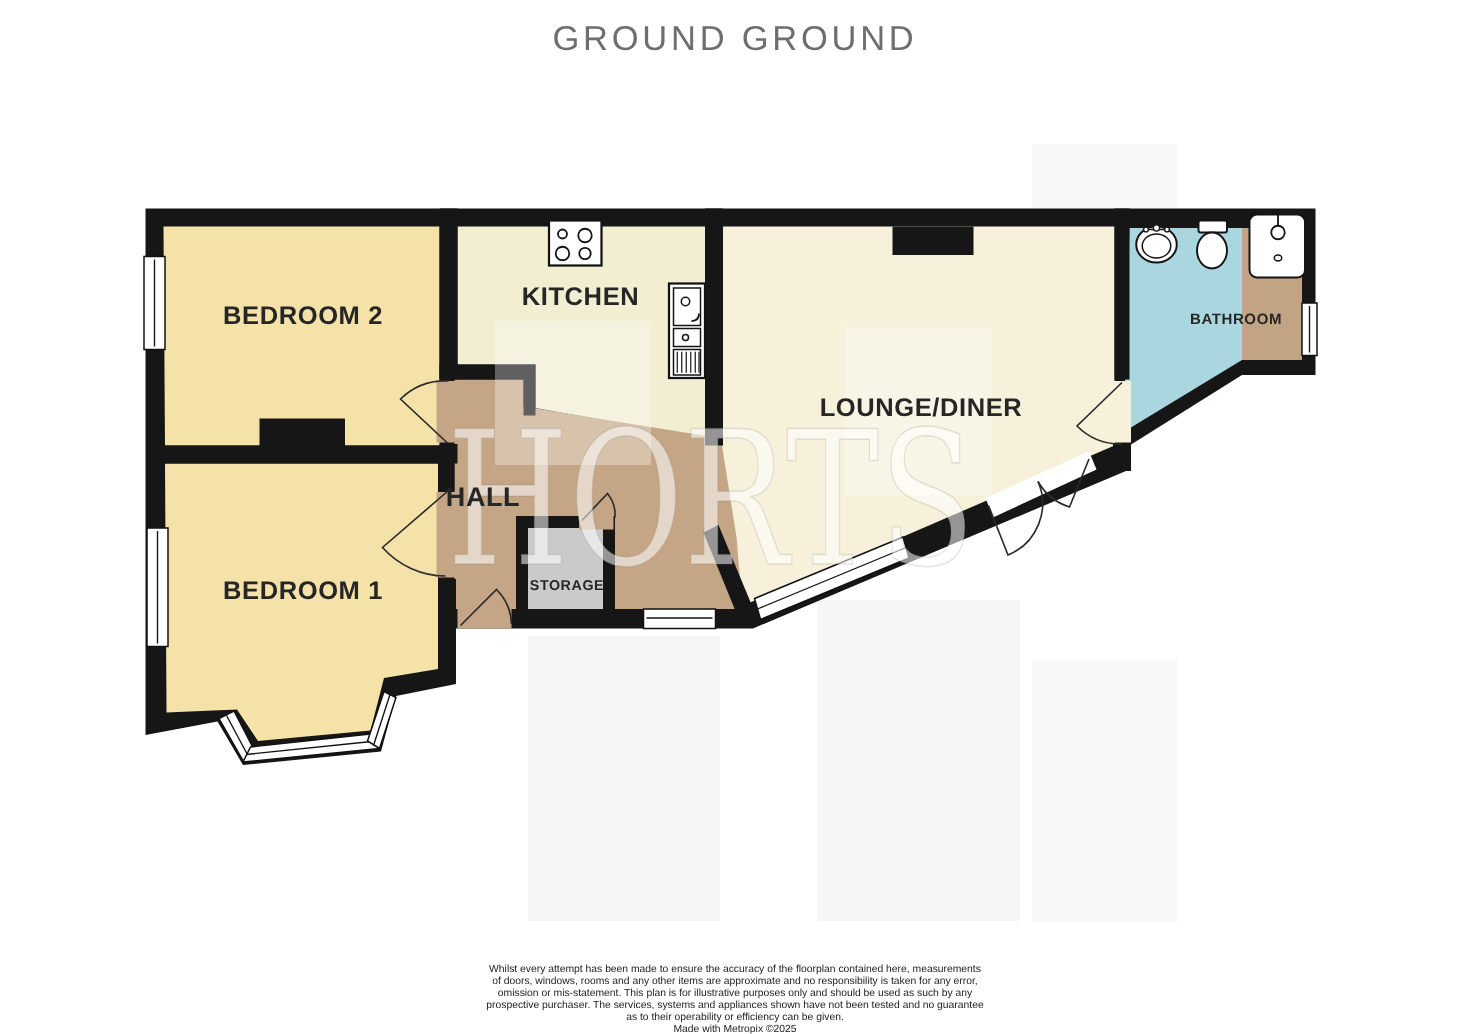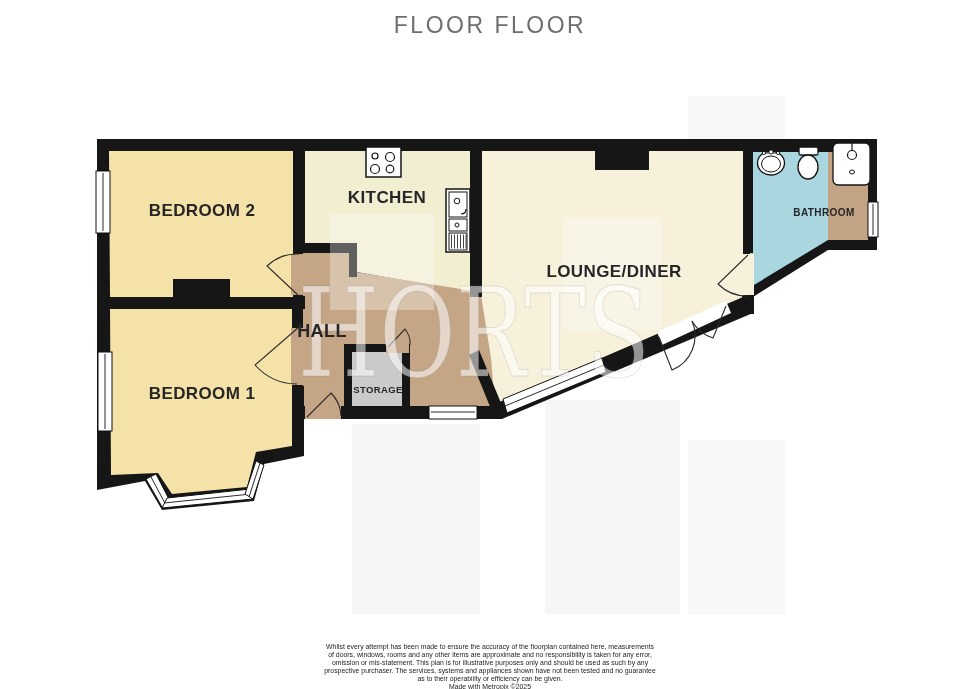--- a/index.html
+++ b/index.html
@@ -16,21 +16,21 @@
   .arc{fill:none;stroke:#2b2b2b;stroke-width:1.1;}
   .winline{stroke:#111;stroke-width:.9;}
   .winshape{stroke:#111;stroke-width:1;}
   .fx{stroke:#141414;fill:#fff;}
 </style>
 </head>
 <body>
 
 <div class="stage">
 
-  <div class="title">FLOOR FLOOR</div>
+  <div class="title">GROUND GROUND</div>
 
   <svg class="plan" width="980" height="689" viewBox="0 0 980 689">
 
     <polygon points="97,139 877,139 877,250 828,250 753,297 753,313 502,419 302,419 304,456 264,464 254,501 162,510 145,481 97,490" fill="#161616"></polygon>
 
     <g>
       <polygon points="109,151 293,151 293,297 110,297" fill="#F5E2A8"></polygon>
       <polygon points="110,309 292,309 292,446 256,452 247,487 172,494 158,473 111,475" fill="#F5E2A8"></polygon>
       <polygon points="305,151 470,151 470,292 357,272 357,243 305,243" fill="#F1EED2"></polygon>
       <polygon points="482,151 743,151 743,297 497,403 477,352 477,297 482,297" fill="#F7F1DB"></polygon>

